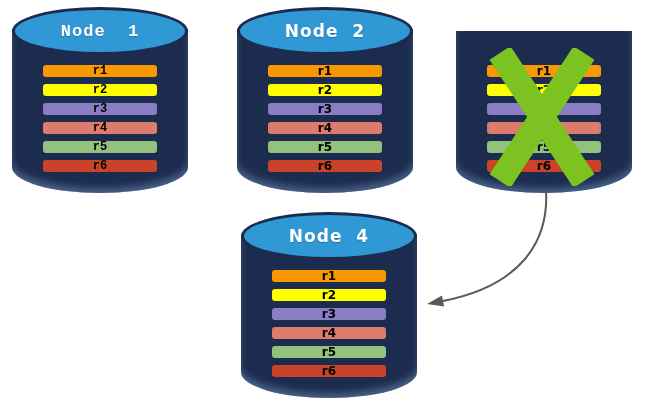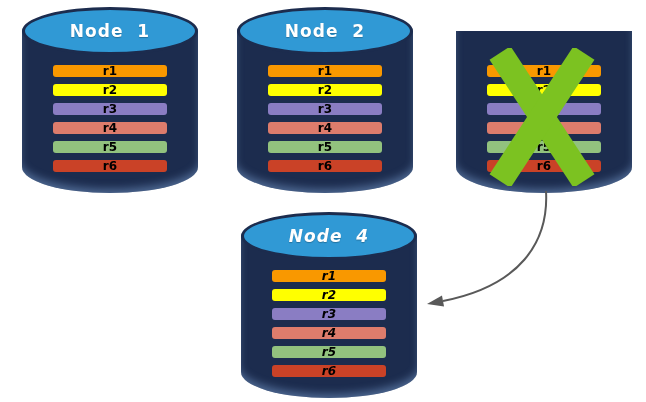--- a/index.html
+++ b/index.html
@@ -9,24 +9,24 @@
     --node-title-text:#FFFFFF;
     --row-text:#000000;
     --failure-x:#7CC221;
     --arrow:#595959;
   }
   *{margin:0;padding:0;box-sizing:border-box;}
   body{font-family:"DejaVu Sans","Liberation Sans",sans-serif;background:var(--background);}
   .stage{position:relative;width:646px;height:402px;background:var(--background);overflow:hidden;}
 
   .node{position:absolute;width:176px;height:186px;}
-  .node-1{left:22px;top:7px;}
+  .node-1{left:12px;top:7px;font-family:Liberation Mono, monospace;}
   .node-2{left:237px;top:7px;}
   .node-3{left:456px;top:7px;}
-  .node-4{left:241px;top:212px;font-style:italic;}
+  .node-4{left:241px;top:212px;}
 
   .cyl-body{
     position:absolute;left:0;top:24px;width:176px;height:162px;
     background:var(--cylinder-body);
     border-radius:0 0 88px 88px / 0 0 26px 26px;
     box-shadow:inset 0 -6px 8px -2px rgba(140,180,230,.45);
   }
   .cyl-top{
     position:absolute;left:0;top:0;width:176px;height:48px;
     background:var(--cylinder-top);

